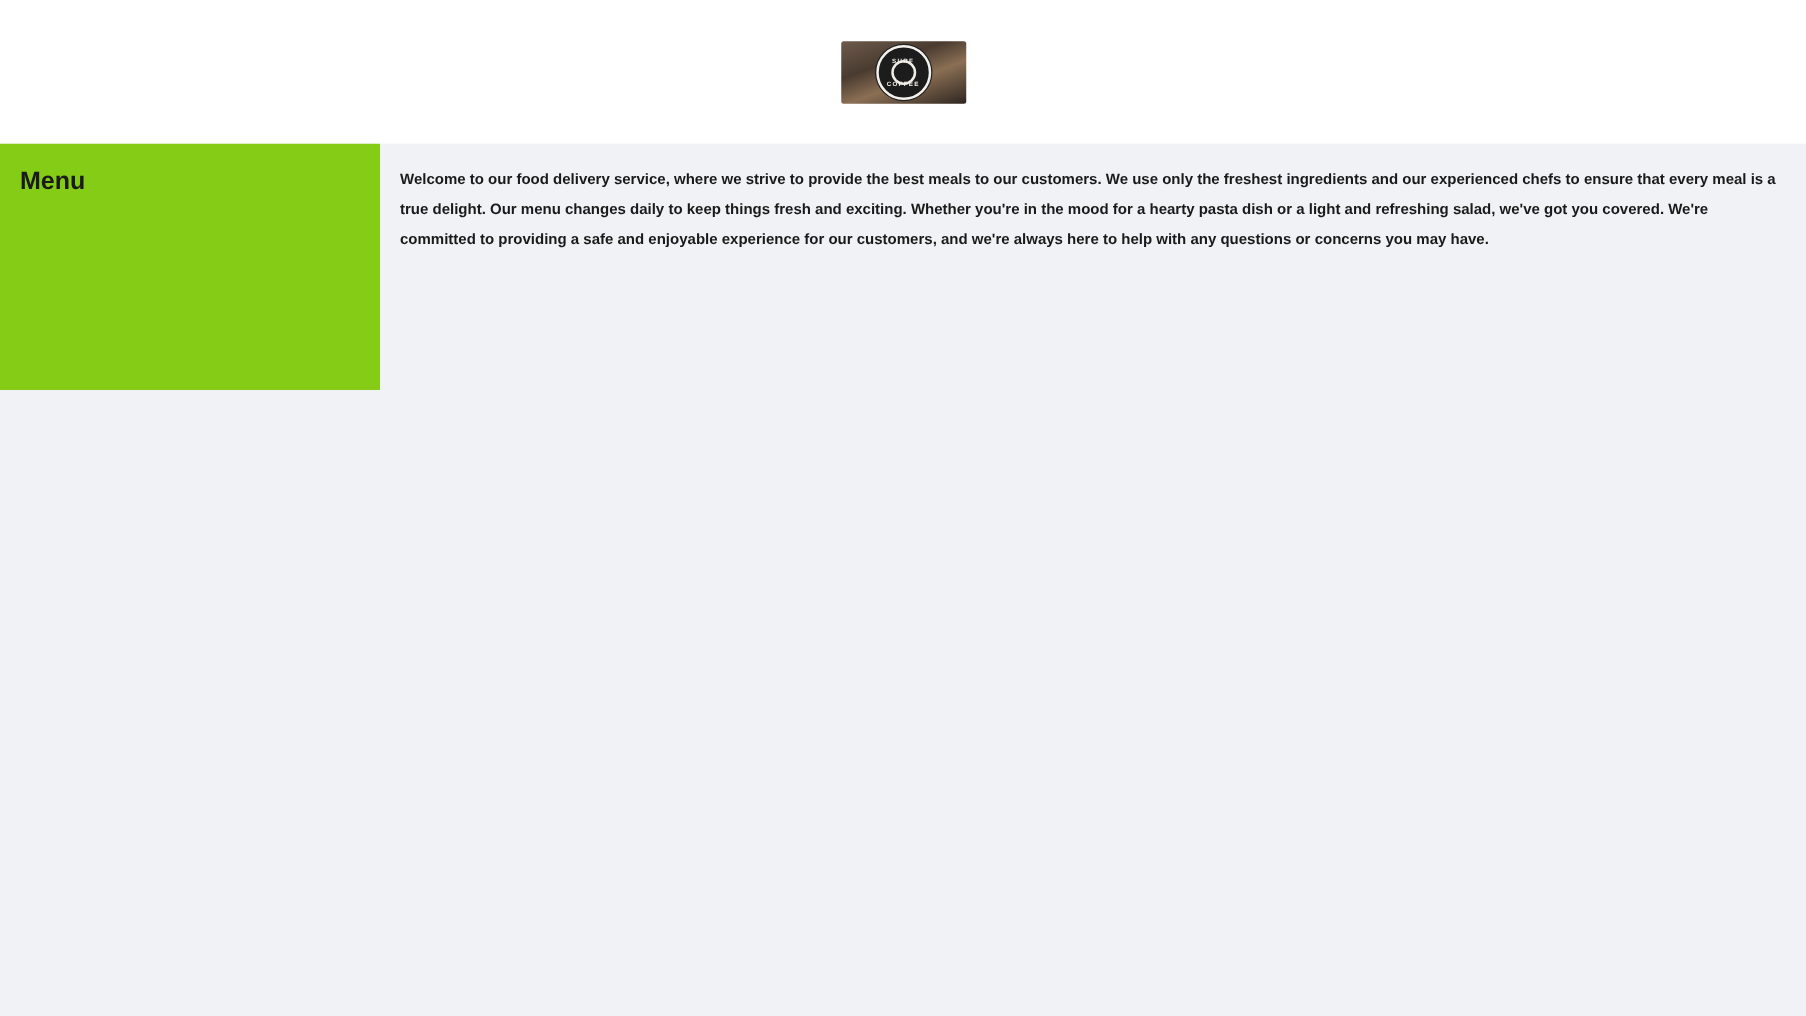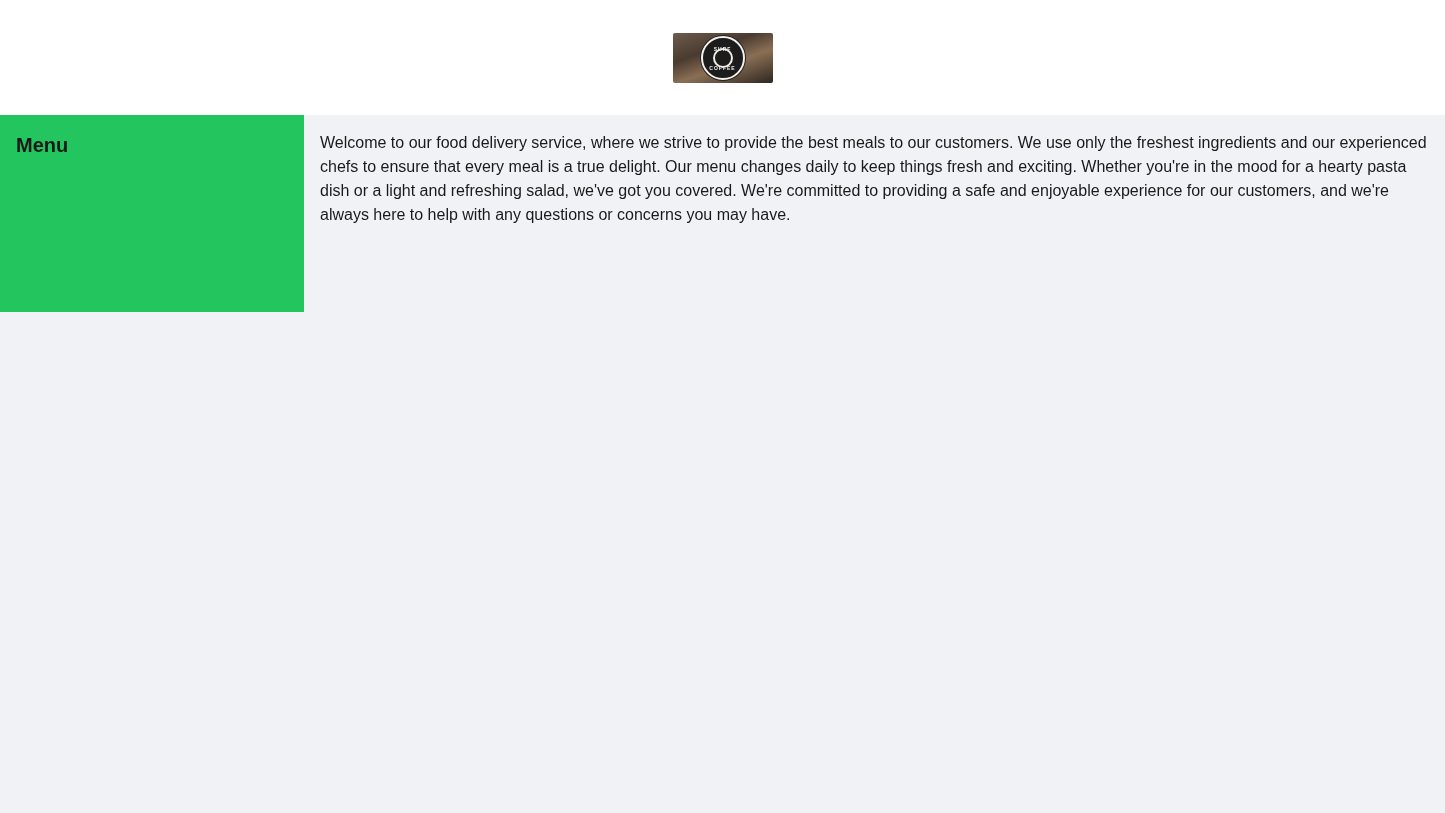--- a/index.html
+++ b/index.html
@@ -73,21 +73,21 @@
   .logo .logo-text-bottom { bottom: 12px; }
 
   
   .page-body {
     display: flex;
     align-items: stretch;
   }
   .sidebar {
     width: 304px;
     min-width: 304px;
-    background: #22c55e;
+    background: #84cc16;
     padding: 16px;
     box-sizing: border-box;
     min-height: 197px;
   }
   .sidebar h2 {
     font-size: 20px;
     line-height: 28px;
     margin: 0 0 16px 0;
     font-weight: bold;
   }
@@ -103,23 +103,24 @@
     box-sizing: border-box;
     background: #f1f2f5;
   }
   .content h2 {
     font-size: 20px;
     line-height: 28px;
     margin: 0 0 16px 0;
     font-weight: bold;
   }
   .content p {
-    font-size: 16px;
+    font-size: 12px;
     line-height: 24px;
     margin: 0;
+    font-weight: bold;
   }
 </style>
 </head>
 <body>
 
 <header class="site-header">
   <a class="logo" href="#">
     <span class="logo-badge"></span>
     <span class="logo-text-top">SURF</span>
     <span class="logo-text-bottom">COFFEE</span>

